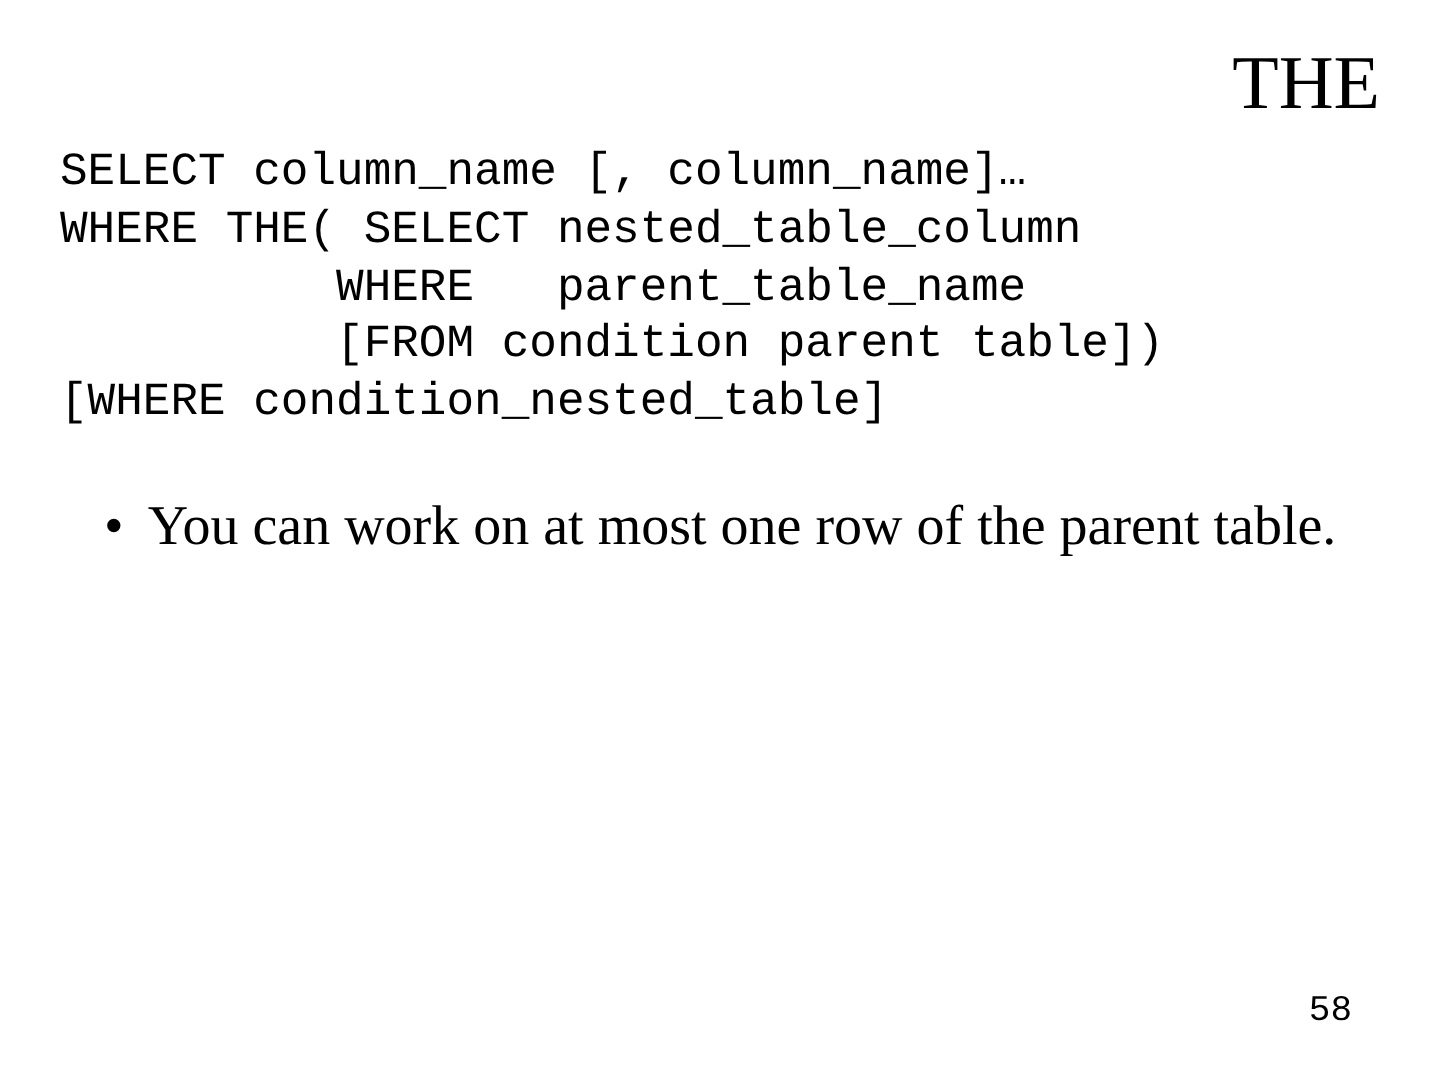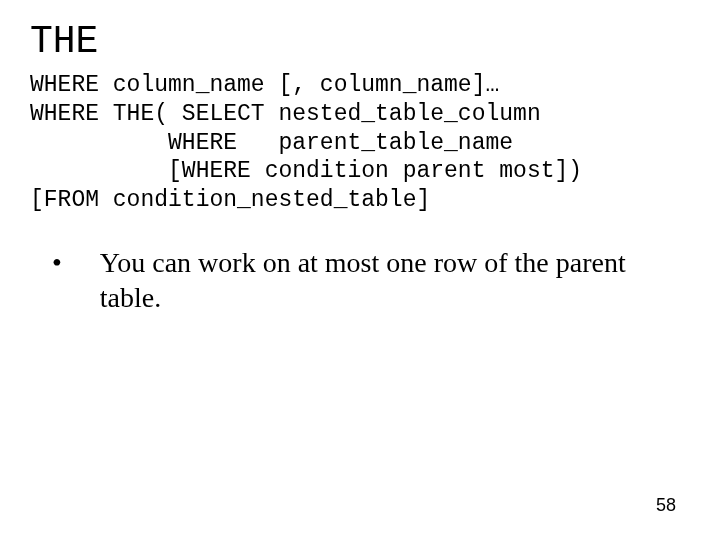--- a/index.html
+++ b/index.html
@@ -13,25 +13,25 @@
     position: relative;
   }
   .slide {
     width: 720px;
     height: 540px;
     position: relative;
     box-sizing: border-box;
     padding: 20px 30px 20px 30px;
   }
   .title {
-    text-align: left;
+    text-align: right;
     font-size: 38px;
     font-weight: normal;
     margin: 0 0 8px 0;
-    font-family: Liberation Mono, monospace;
+    font-family: Liberation Serif, serif;
   }
   .code-block {
     font-family: "Courier New", Courier, monospace;
     font-size: 23px;
     line-height: 1.25;
     white-space: pre;
     margin: 0 0 30px 0;
   }
   .bullet-block {
     margin: 20px 0 0 16px;
@@ -43,42 +43,41 @@
     font-size: 28px;
     line-height: 1.25;
   }
   .bullet-dot {
     flex: 0 0 auto;
     margin-right: 12px;
     margin-left: 6px;
   }
   .bullet-text {
     flex: 1 1 auto;
-    margin-left: 26px;
   }
   .page-number {
     position: absolute;
     right: 44px;
     bottom: 24px;
-    font-family: Liberation Sans, sans-serif;
+    font-family: Liberation Mono, monospace;
     font-size: 18px;
   }
 </style>
 </head>
 <body>
 
 <div class="slide">
 
   <h1 class="title">THE</h1>
 
-  <div class="code-block"><span>WHERE column_name [, column_name]…</span>
+  <div class="code-block"><span>SELECT column_name [, column_name]…</span>
 <span>WHERE THE( SELECT nested_table_column</span>
 <span>          WHERE   parent_table_name</span>
-<span>          [WHERE condition parent most])</span>
-<span>[FROM condition_nested_table]</span></div>
+<span>          [FROM condition parent table])</span>
+<span>[WHERE condition_nested_table]</span></div>
 
   <div class="bullet-block">
     <div class="bullet-row">
       <span class="bullet-dot">•</span>
       <span class="bullet-text">You can work on at most one row of the parent table.</span>
     </div>
   </div>
 
   <div class="page-number">58</div>
 

